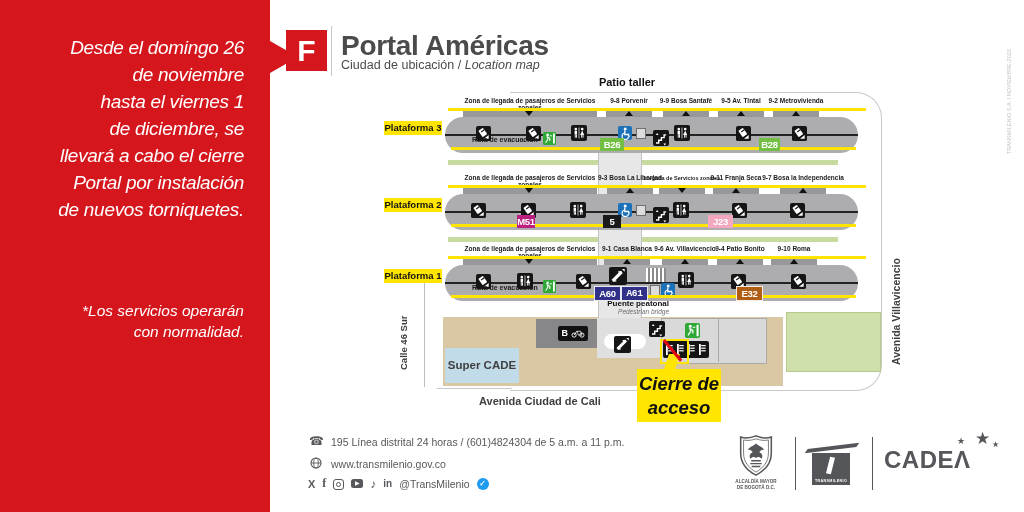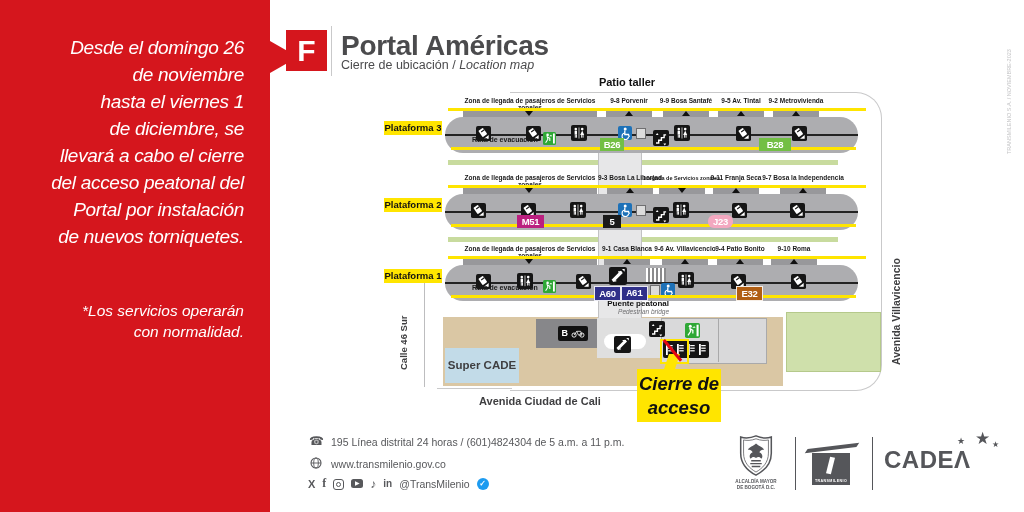--- a/index.html
+++ b/index.html
@@ -164,33 +164,32 @@
 <div class="canvas">
 
   <div class="abs red-panel"></div>
   <div class="abs red-arrow"></div>
   <div class="abs notice">
     <div><span class="r">Desde el </span><span class="b">domingo 26</span></div>
     <div><span class="b">de noviembre</span></div>
     <div><span class="r">hasta el </span><span class="b">viernes 1</span></div>
     <div><span class="b">de diciembre,</span><span class="r"> se</span></div>
     <div><span class="r">llevará a cabo el </span><span class="b">cierre</span></div>
-    <div><span class="r">del </span><span class="b">acceso peatonal</span><span class="r"> del</span></div>
     <div><span class="r">Portal por instalación</span></div>
     <div><span class="r">de nuevos torniquetes.</span></div>
   </div>
   <div class="abs notice-note">
     <div>*Los servicios operarán</div>
     <div>con normalidad.</div>
   </div>
 
   <div class="abs f-square">F</div>
   <div class="abs hdr-divider"></div>
   <div class="abs hdr-title">Portal Américas</div>
-  <div class="abs hdr-sub"><span>Cierre de ubicación / </span><i>Location map</i></div>
+  <div class="abs hdr-sub"><span>Ciudad de ubicación / </span><i>Location map</i></div>
 
   <div class="abs map-border"></div>
   <div class="abs map-border-ext"></div>
   <div class="abs patio">Patio taller</div>
   <div class="abs edge-note">TRANSMILENIO S.A. / NOVIEMBRE-2023</div>
   <div class="abs street-line"></div>
   <div class="abs vtext" style="left:398px;top:300px;height:70px;font-size:9.5px;">Calle 46 Sur</div>
   <div class="abs vtext" style="left:890px;top:255px;height:110px;font-size:10.5px;">Avenida Villavicencio</div>
 
   <div class="abs strip" style="top:160px;"></div>
@@ -239,21 +238,21 @@
       <use href="#ic-card"></use>
     </svg>
   <svg class="abs ic" style="left:792px;top:126px;width:15px;height:15px;">
       <use href="#ic-card"></use>
     </svg>
   <div class="abs ruta" style="left:472px;top:136px;">Ruta de evacuación</div>
   <svg class="abs ic" style="left:543px;top:132px;width:13px;height:13px;">
       <use href="#ic-exit"></use>
     </svg>
   <div class="abs route" style="left:600px;top:138px;width:24px;background:#72BF44;">B26</div>
-  <div class="abs route" style="left:759px;top:138px;width:32px;background:#72BF44;">B28</div>
+  <div class="abs route" style="left:759px;top:138px;width:21px;background:#72BF44;">B28</div>
   <div class="abs yline" style="left:451px;top:147px;width:405px;"></div>
 
   <div class="abs pf-badge" style="top:198px;">Plataforma 2</div>
   <div class="abs st-label" style="left:460px;top:174px;width:140px;">Zona de llegada de pasajeros de Servicios zonales</div>
   <div class="abs st-label" style="left:570px;top:174px;">9-3 Bosa La Libertad</div>
   <div class="abs st-label small" style="left:622px;top:175px;">Llegada de Servicios zonales</div>
   <div class="abs st-label" style="left:676px;top:174px;">9-11 Franja Seca</div>
   <div class="abs st-label" style="left:743px;top:174px;">9-7 Bosa la Independencia</div>
   <div class="abs yline" style="left:448px;top:185px;width:418px;"></div>
   <div class="abs seg" style="left:463px;top:187.5px;width:134px;"></div>
@@ -286,23 +285,23 @@
     </svg>
   <svg class="abs ic" style="left:673px;top:202px;width:16px;height:16px;">
       <use href="#ic-restroom"></use>
     </svg>
   <svg class="abs ic" style="left:732px;top:203px;width:15px;height:15px;">
       <use href="#ic-card"></use>
     </svg>
   <svg class="abs ic" style="left:790px;top:203px;width:15px;height:15px;">
       <use href="#ic-card"></use>
     </svg>
-  <div class="abs route" style="left:517px;top:215px;width:27px;background:#BB1F7F;">M51</div>
+  <div class="abs route" style="left:517px;top:215px;width:18px;background:#BB1F7F;">M51</div>
   <div class="abs route" style="left:603px;top:215px;width:18px;background:#1A1A1A;">5</div>
-  <div class="abs route" style="left:708px;top:215px;width:25px;background:#F3A8C0;border-radius:6px;">J23</div>
+  <div class="abs route" style="left:708px;top:215px;width:25px;background:#F3A8C0;">J23</div>
   <div class="abs yline" style="left:451px;top:224px;width:405px;"></div>
 
   <div class="abs pf-badge" style="top:269px;">Plataforma 1</div>
   <div class="abs st-label" style="left:460px;top:245px;width:140px;">Zona de llegada de pasajeros de Servicios zonales</div>
   <div class="abs st-label" style="left:567px;top:245px;">9-1 Casa Blanca</div>
   <div class="abs st-label" style="left:625px;top:245px;">9-6 Av. Villavicencio</div>
   <div class="abs st-label" style="left:680px;top:245px;">9-4 Patio Bonito</div>
   <div class="abs st-label" style="left:734px;top:245px;">9-10 Roma</div>
   <div class="abs yline" style="left:448px;top:256px;width:418px;"></div>
   <div class="abs seg" style="left:463px;top:258.5px;width:134px;"></div>

